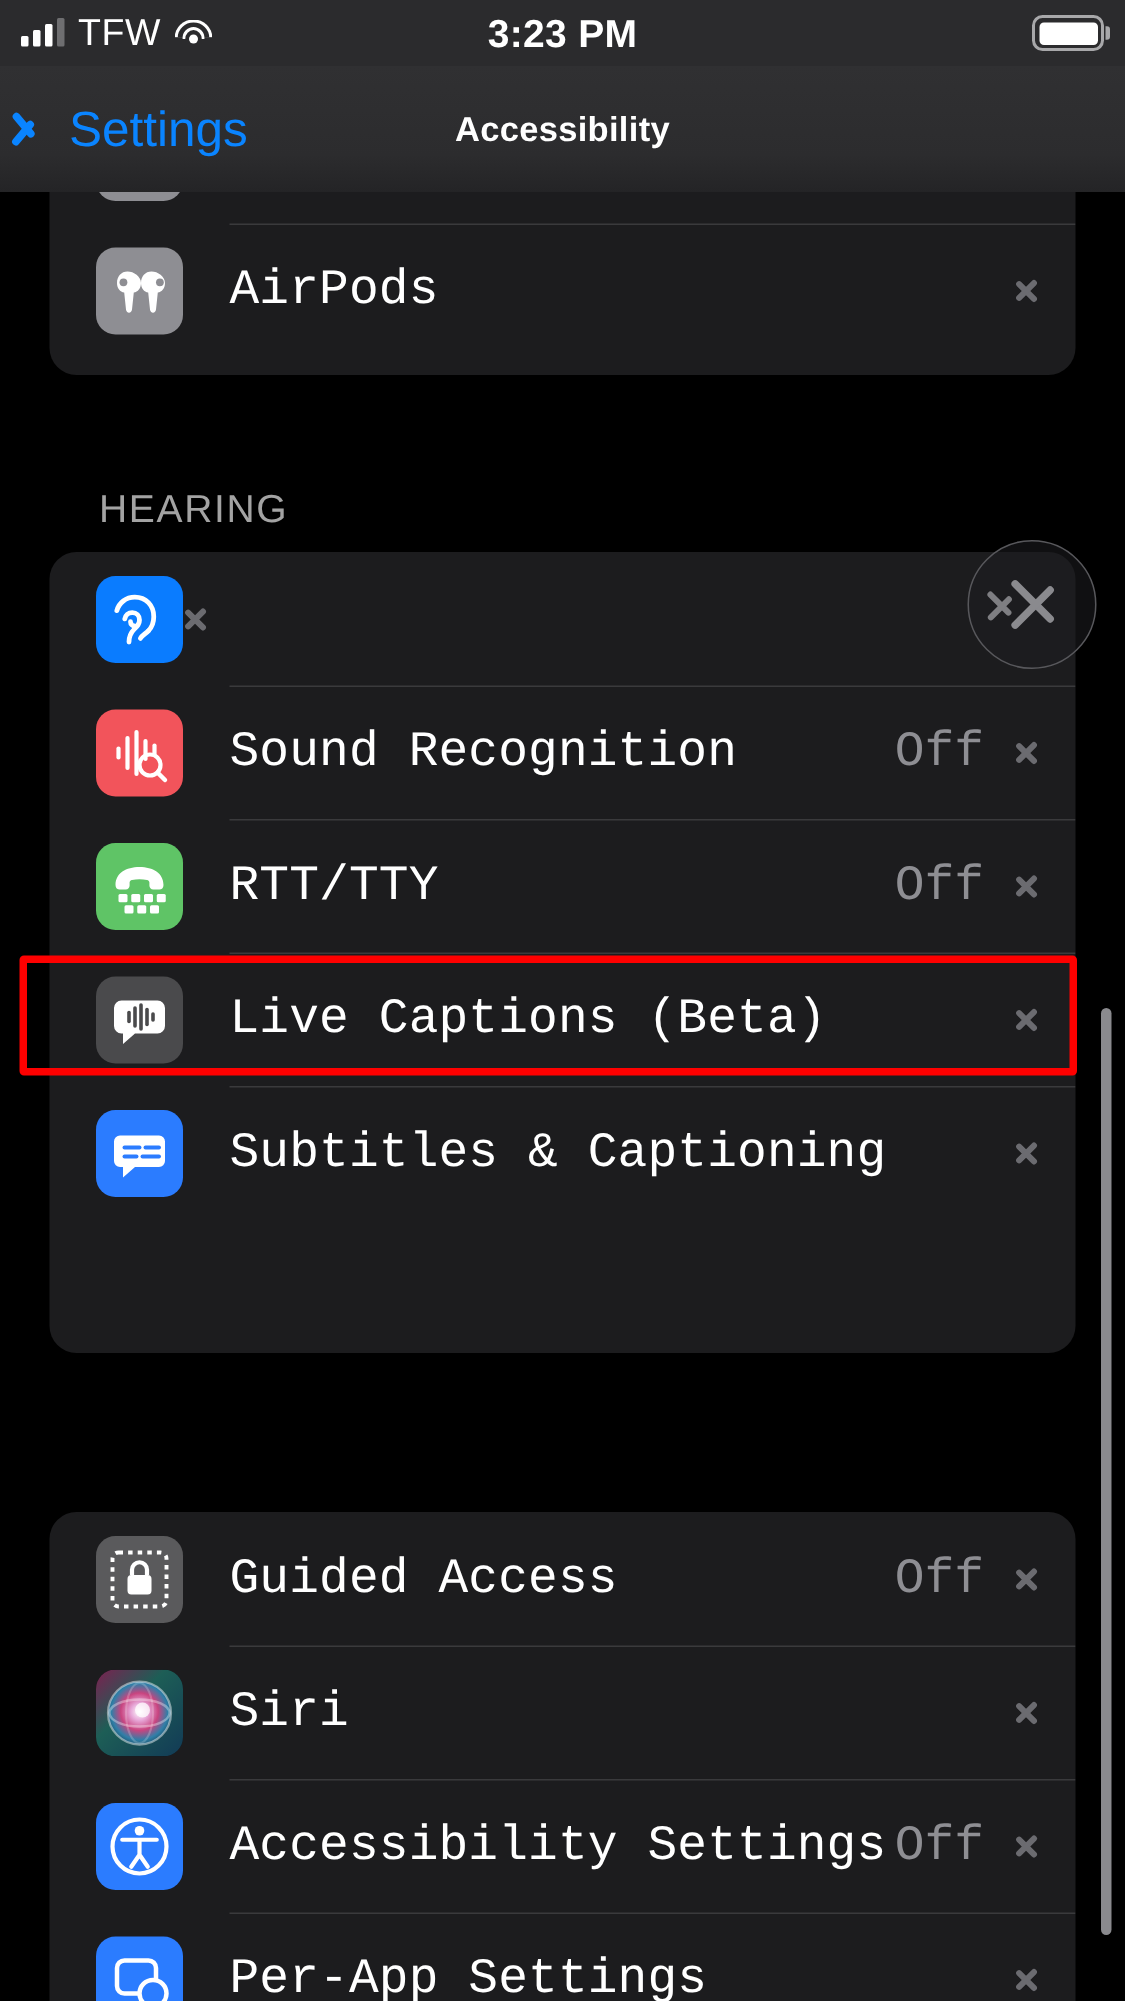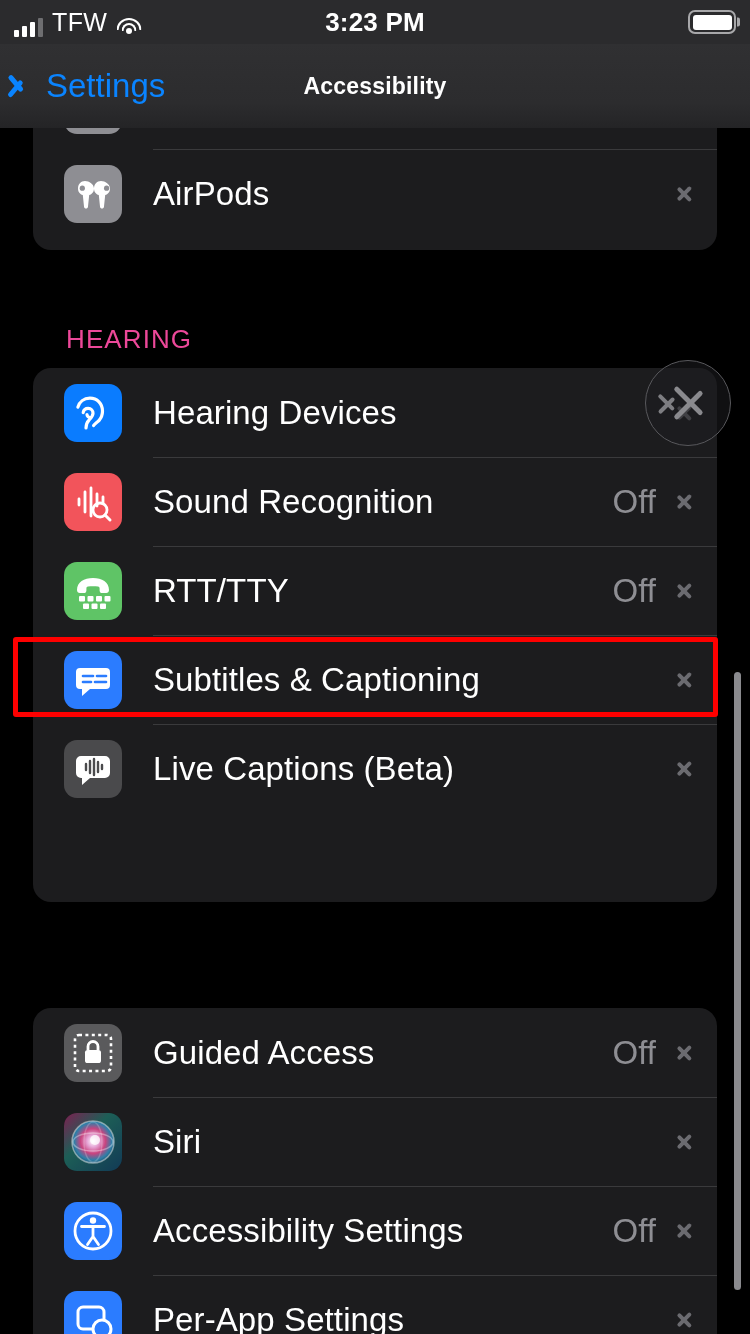--- a/index.html
+++ b/index.html
@@ -12,21 +12,21 @@
     position:relative;
   }
 
   
   .statusbar {
     position:absolute; top:0; left:0; width:750px; height:44px;
     background:#2b2b2d;
     display:flex; align-items:center;
     z-index:40;
   }
-  .sb-left { position:absolute; left:14px; display:flex; align-items:flex-end; gap:9px; }
+  .sb-left { position:absolute; left:14px; display:flex; align-items:center; gap:9px; }
   .bars { display:flex; align-items:flex-end; gap:3px; height:18px; }
   .bars i { display:block; width:5px; background:#fff; border-radius:1px; }
   .bars i:nth-child(1){ height:7px; }
   .bars i:nth-child(2){ height:11px; }
   .bars i:nth-child(3){ height:15px; }
   .bars i:nth-child(4){ height:19px; background:#6e6e70; }
   .carrier { font-size:25px; letter-spacing:.4px; color:#fff; }
   .wifi { width:26px; height:20px; position:relative; }
   .wifi span { position:absolute; left:50%; transform:translateX(-50%); border:2.6px solid #fff;
                border-bottom:none; border-radius:50% 50% 0 0 / 100% 100% 0 0; }
@@ -66,39 +66,39 @@
 
   
   .content { position:absolute; top:0; left:0; width:750px; height:1334px; }
 
   .card {
     position:absolute; left:33px; width:684px;
     background:#1c1c1e; border-radius:18px; overflow:hidden;
   }
   .row {
     position:relative; height:89px; display:flex; align-items:center;
-    padding-left:31px; padding-right:26px;
+    padding-left:31px; padding-right:26px;font-family:Liberation Mono, monospace;
   }
   .row + .row:before {
     content:""; position:absolute; top:0; left:120px; right:0; height:1px; background:#3a3a3c;
   }
   .icon { width:58px; height:58px; border-radius:13px; flex:none; position:relative;
           display:flex; align-items:center; justify-content:center; overflow:hidden; }
   .row-label { font-size:33px; margin-left:31px; flex:1; white-space:nowrap; letter-spacing:.1px; }
   .row-value { font-size:33px; color:#8e8e93; margin-right:20px; white-space:nowrap; }
   .chev { width:15px; height:26px; flex:none; position:relative; }
   .chev:before, .chev:after {
     content:""; position:absolute; left:2px; width:18px; height:4px;
     background:#6b6b70; border-radius:2px;
   }
   .chev:before { top:5px; transform-origin:left center; transform:rotate(45deg); }
   .chev:after  { bottom:5px; transform-origin:left center; transform:rotate(-45deg); }
 
   .section-header {
-    position:absolute; left:66px; font-size:26px; color:#ec4899;
+    position:absolute; left:66px; font-size:26px; color:#a3a3a3;
     letter-spacing:1.1px;
   }
 
   
   .loupe {
     position:absolute; width:86px; height:86px; border-radius:50%;
     border:1.5px solid #58585c; background:rgba(30,30,32,.55);
     display:flex; align-items:center; justify-content:center; z-index:25;
   }
   .loupe-chev { width:34px; height:56px; position:relative; }
@@ -167,21 +167,20 @@
   <div class="card" style="top:368px;height:534px;">
 
     <div class="row">
       <div class="icon" style="background:#0a7cff;">
         <svg class="ico-svg" viewBox="0 0 58 58">
           <path d="M22 44c0-4 1-6 3.4-8.4 2.3-2.3 3.6-3.6 3.6-6.3 0-2.8-2-4.9-4.8-4.9-2.6 0-4.6 1.8-5 4.2M35 36.5c2.2-2.4 3.5-5.6 3.5-9.4 0-7.5-5.2-13-12.6-13-6 0-10.6 3.8-12 9" fill="none" stroke="#fff" stroke-width="3.2" stroke-linecap="round"></path>
           <path d="M23 30.5c0 1.8 1.5 3 3.2 3" fill="none" stroke="#fff" stroke-width="3.2" stroke-linecap="round"></path>
           <path d="M35 36.5c-1.9 2-4.2 2.9-5.4 5.1" fill="none" stroke="#fff" stroke-width="3.2" stroke-linecap="round"></path>
         </svg>
       </div>
-      <div class="row-label">Hearing Devices</div>
       <div class="chev"></div>
     </div>
 
     <div class="row">
       <div class="icon" style="background:#f2545b;">
         <svg class="ico-svg" viewBox="0 0 58 58">
           <g stroke="#fff" stroke-width="2.8" stroke-linecap="round">
             <line x1="15" y1="26" x2="15" y2="32"></line>
             <line x1="21" y1="19" x2="21" y2="39"></line>
             <line x1="27" y1="15" x2="27" y2="43"></line>
@@ -212,49 +211,49 @@
           </g>
         </svg>
       </div>
       <div class="row-label">RTT/TTY</div>
       <div class="row-value">Off</div>
       <div class="chev"></div>
     </div>
 
 
     <div class="row">
-      <div class="icon" style="background:#2b7cff;">
-        <svg class="ico-svg" viewBox="0 0 58 58">
-          <path d="M16 17h26a4 4 0 0 1 4 4v13a4 4 0 0 1-4 4H26l-8 7v-7h-2a4 4 0 0 1-4-4V21a4 4 0 0 1 4-4z" fill="#fff"></path>
-          <g stroke="#2b7cff" stroke-width="2.6" stroke-linecap="round">
-            <line x1="19" y1="25" x2="29" y2="25"></line>
-            <line x1="33" y1="25" x2="42" y2="25"></line>
-            <line x1="19" y1="31" x2="27" y2="31"></line>
-            <line x1="31" y1="31" x2="42" y2="31"></line>
-          </g>
-        </svg>
-      </div>
-      <div class="row-label">Subtitles &amp; Captioning</div>
-      <div class="chev"></div>
-    </div>
-
-    <div class="row">
       <div class="icon" style="background:#4a4a4c;">
         <svg class="ico-svg" viewBox="0 0 58 58">
           <path d="M17 16h24a5 5 0 0 1 5 5v12a5 5 0 0 1-5 5H26l-8 7v-7h-1a5 5 0 0 1-5-5V21a5 5 0 0 1 5-5z" fill="#fff"></path>
           <g stroke="#4a4a4c" stroke-width="2.4" stroke-linecap="round">
             <line x1="22" y1="24" x2="22" y2="30"></line>
             <line x1="26" y1="21" x2="26" y2="33"></line>
             <line x1="30" y1="19" x2="30" y2="35"></line>
             <line x1="34" y1="22" x2="34" y2="32"></line>
             <line x1="38" y1="25" x2="38" y2="29"></line>
           </g>
         </svg>
       </div>
       <div class="row-label">Live Captions (Beta)</div>
+      <div class="chev"></div>
+    </div>
+
+    <div class="row">
+      <div class="icon" style="background:#2b7cff;">
+        <svg class="ico-svg" viewBox="0 0 58 58">
+          <path d="M16 17h26a4 4 0 0 1 4 4v13a4 4 0 0 1-4 4H26l-8 7v-7h-2a4 4 0 0 1-4-4V21a4 4 0 0 1 4-4z" fill="#fff"></path>
+          <g stroke="#2b7cff" stroke-width="2.6" stroke-linecap="round">
+            <line x1="19" y1="25" x2="29" y2="25"></line>
+            <line x1="33" y1="25" x2="42" y2="25"></line>
+            <line x1="19" y1="31" x2="27" y2="31"></line>
+            <line x1="31" y1="31" x2="42" y2="31"></line>
+          </g>
+        </svg>
+      </div>
+      <div class="row-label">Subtitles &amp; Captioning</div>
       <div class="chev"></div>
     </div>
   </div>
 
 
   <div class="card" style="top:1008px;height:356px;">
 
     <div class="row">
       <div class="icon" style="background:#5a5a5c;">
         <svg class="ico-svg" viewBox="0 0 58 58">

